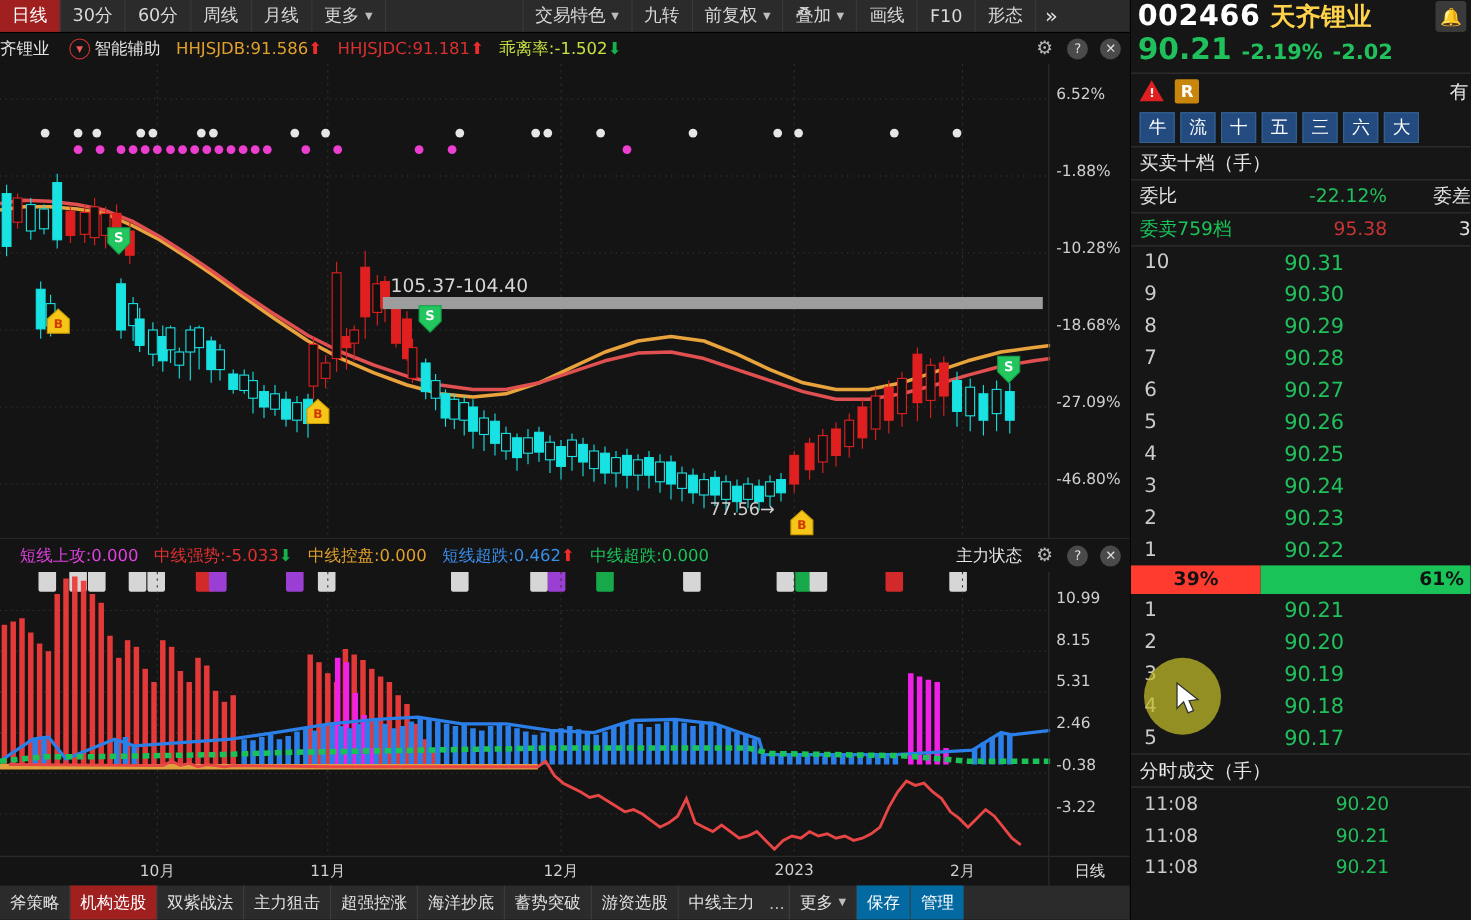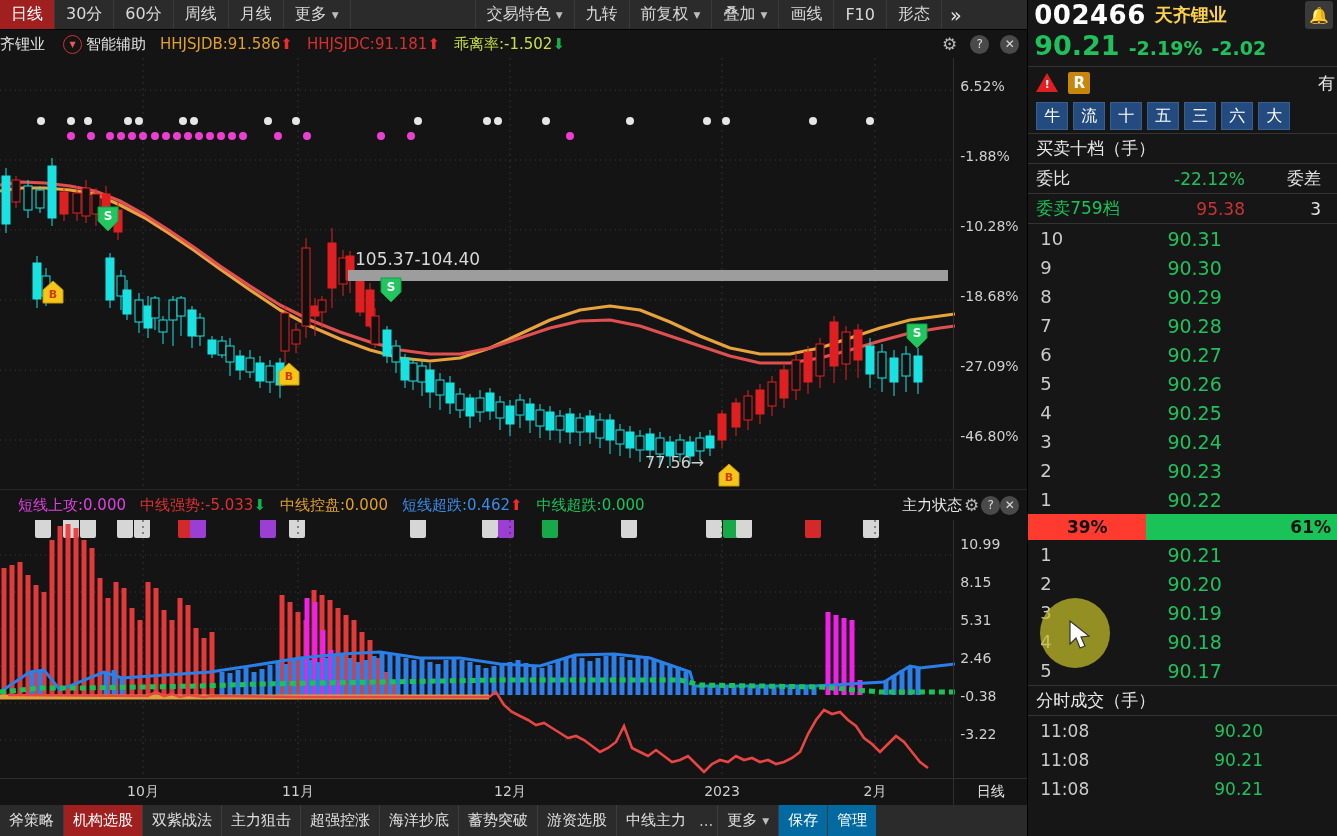--- a/index.html
+++ b/index.html
@@ -42,21 +42,21 @@
   .pricepane{position:absolute;left:0;top:0;width:955px;height:440px;overflow:hidden;}
   .yaxis{position:absolute;right:0;top:0;width:73px;height:100%;
          border-left:1px solid #2e2e2e;}
   .ylab{position:absolute;left:6px;font-size:14px;color:#cfcfcf;white-space:nowrap;}
   .tagband{position:absolute;left:0;top:442px;width:955px;height:56px;}
 
   
   .sub-head{height:30px;min-height:30px;background:#141414;display:flex;align-items:center;
             font-size:15px;position:relative;border-top:1px solid #262626;padding-left:18px;}
   .sub-head .ih-item{margin-right:14px;}
-  .sub-right{position:absolute;right:8px;top:0;height:30px;display:flex;align-items:center;
+  .sub-right{position:absolute;right:8px;top:0;height:30px;display:flex;align-items:center;gap:11px;
              font-size:15px;color:#e8e8e8;}
 
   .subwrap{position:relative;height:258px;min-height:258px;}
   .subpane{position:absolute;left:0;top:0;width:955px;height:258px;overflow:hidden;}
   .subaxis{position:absolute;right:0;top:0;width:73px;height:258px;border-left:1px solid #2e2e2e;}
 
   
   .xaxis{height:26px;min-height:26px;position:relative;border-top:1px solid #2e2e2e;}
   .xlab{position:absolute;top:4px;font-size:14px;color:#cfcfcf;transform:translateX(-50%);}
   .xaxis .period{position:absolute;right:0;top:0;width:73px;height:26px;border-left:1px solid #2e2e2e;
@@ -68,21 +68,21 @@
       border-right:1px solid #3d3d3d;white-space:nowrap;cursor:pointer;}
   .bb.active{background:#a02020;color:#fff;}
   .bb.red{background:#0369a1;color:#fff;}
   .bb.dots{padding:0 4px;color:#bbb;}
 
   
   .right{width:309px;height:836px;background:#161616;border-left:1px solid #000;
          display:flex;flex-direction:column;overflow:hidden;}
   .r-title{height:30px;display:flex;align-items:center;padding:0 6px;position:relative;}
   .r-code{font-size:26px;font-weight:bold;color:#ffffff;letter-spacing:.5px;}
-  .r-name{font-size:18px;font-weight:bold;color:#ffd24a;margin-left:9px;}
+  .r-name{font-size:23px;font-weight:bold;color:#ffd24a;margin-left:9px;}
   .bell{position:absolute;right:4px;top:1px;width:28px;height:28px;background:#3a3a3a;border-radius:3px;
         display:flex;align-items:center;justify-content:center;font-size:16px;color:#cfcfcf;cursor:pointer;}
   .r-price{height:36px;display:flex;align-items:baseline;padding:0 6px;}
   .pz{font-size:27px;font-weight:bold;color:#20c15c;}
   .pc{font-size:19px;font-weight:bold;color:#20c15c;margin-left:9px;}
   .sep{height:1px;background:#343434;}
   .r-badges{height:32px;display:flex;align-items:center;padding:0 8px;position:relative;}
   .warn{width:23px;height:20px;position:relative;margin-right:9px;}
   .warn:before{content:"";position:absolute;left:0;top:0;border-left:11px solid transparent;
        border-right:11px solid transparent;border-bottom:19px solid #e02020;}
@@ -91,21 +91,21 @@
   .rbadge{width:22px;height:22px;background:#c8860d;color:#fff;font-size:15px;font-weight:bold;
        display:flex;align-items:center;justify-content:center;border-radius:2px;}
   .r-badges .youtxt{position:absolute;right:2px;font-size:17px;color:#e6e6e6;}
   .r-tabs{height:34px;display:flex;align-items:center;gap:5px;padding:0 8px;}
   .rtab{width:30px;height:26px;background:#234b80;border:1px solid #36618f;color:#fff;font-size:16px;
         display:flex;align-items:center;justify-content:center;cursor:pointer;}
   .r-sec{height:29px;display:flex;align-items:center;padding:0 8px;font-size:17px;color:#e8e8e8;}
   .r-row{height:29px;display:flex;align-items:center;font-size:17px;}
   .rr-l{width:110px;padding-left:8px;color:#e3e3e3;}
   .rr-m{flex:1;text-align:right;}
-  .rr-r{width:76px;text-align:right;padding-right:16px;color:#e3e3e3;}
+  .rr-r{width:76px;text-align:right;padding-right:0;color:#e3e3e3;}
   .lvl{height:29px;display:flex;align-items:center;font-size:19px;}
   .lvl .n{width:52px;padding-left:12px;color:#cbcbcb;font-size:18px;}
   .lvl .p{flex:1;text-align:center;padding-right:40px;color:#20c15c;}
   .ratio{height:26px;display:flex;align-items:center;font-size:17px;color:#111;font-weight:bold;}
   .ratio .rL{background:#ff3b30;height:26px;display:flex;align-items:center;justify-content:center;}
   .ratio .rR{background:#19c358;height:26px;display:flex;align-items:center;justify-content:center;
              padding-right:6px;justify-content:flex-end;}
   .tk{height:29px;display:flex;align-items:center;font-size:17px;}
   .tk .t{width:130px;padding-left:12px;color:#cbcbcb;}
   .tk .v{flex:1;text-align:center;color:#20c15c;padding-right:30px;}

